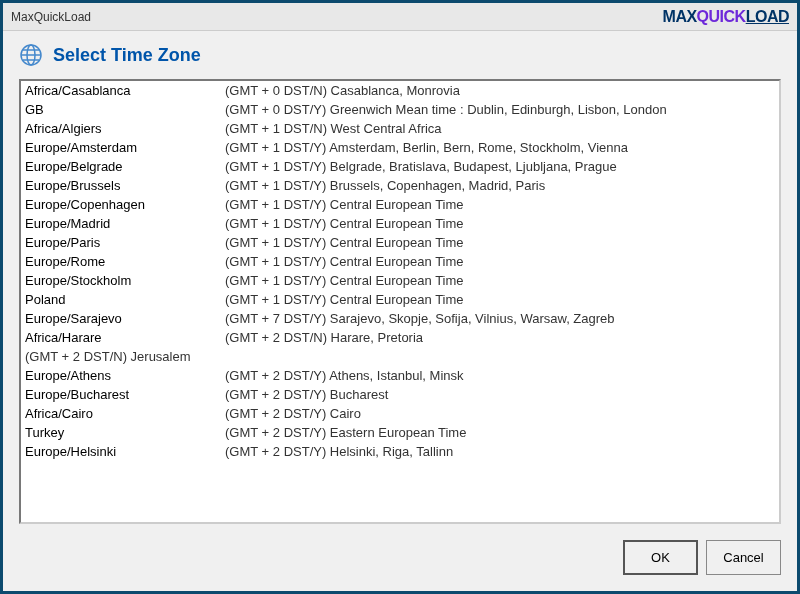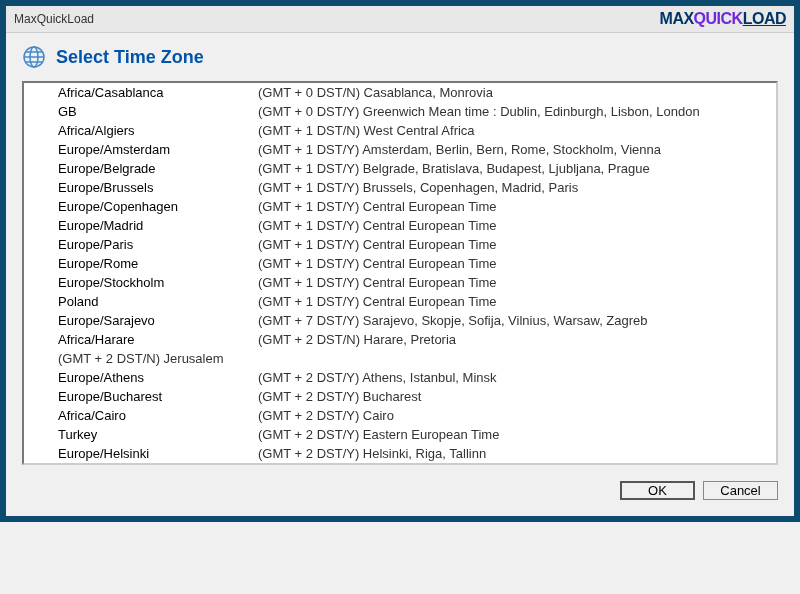--- a/index.html
+++ b/index.html
@@ -10,23 +10,23 @@
     body {
       background: #f0f0f0;
       font-family: 'Segoe UI', Tahoma, Geneva, Verdana, sans-serif;
       font-size: 13px;
       width: 800px;
       height: 594px;
       overflow: hidden;
     }
     .window {
       width: 800px;
-      height: 522px;
-      background: #f0f0f0;
-      border: 6px solid #0c4a6e;
+      height: 594px;
+      background: #f0f0f0;
+      border: 3px solid #0c4a6e;
       display: flex;
       flex-direction: column;
     }
     .title-bar {
       background: #e8e8e8;
       padding: 4px 8px;
       border-bottom: 1px solid #ccc;
       font-size: 12px;
       color: #333;
       display: flex;
@@ -94,42 +94,41 @@
       flex-direction: column;
       margin-bottom: 12px;
     }
     .list-inner {
       flex: 1;
       overflow-y: scroll;
       overflow-x: hidden;
     }
     .list-item {
       display: flex;
-      padding: 2px 21px;
+      padding: 2px 4px;
       cursor: default;
       white-space: nowrap;
-      margin-left: 13px;
     }
     .tz-name {
       width: 200px;
       min-width: 200px;
     }
     .tz-desc {
       flex: 1;
       color: #333;
     }
     .button-row {
       display: flex;
       justify-content: flex-end;
       gap: 8px;
       padding: 4px 0;
     }
     .btn {
       min-width: 75px;
-      padding: 0 16px;
+      padding: 8px 16px;
       background: #f0f0f0;
       border: 1px solid #888;
       cursor: pointer;
       font-size: 13px;
       font-family: 'Segoe UI', Tahoma, Geneva, Verdana, sans-serif;
       text-align: center;
     }
     .btn-ok {
       border: 2px solid #555;
     }

